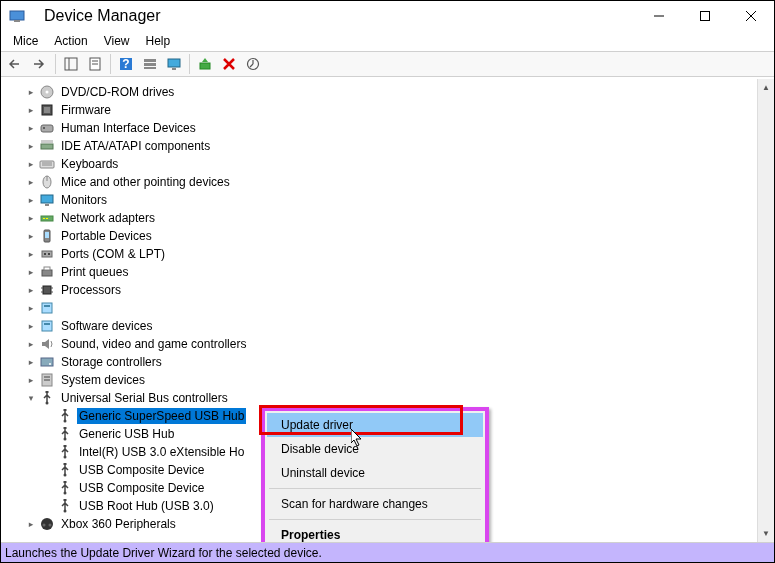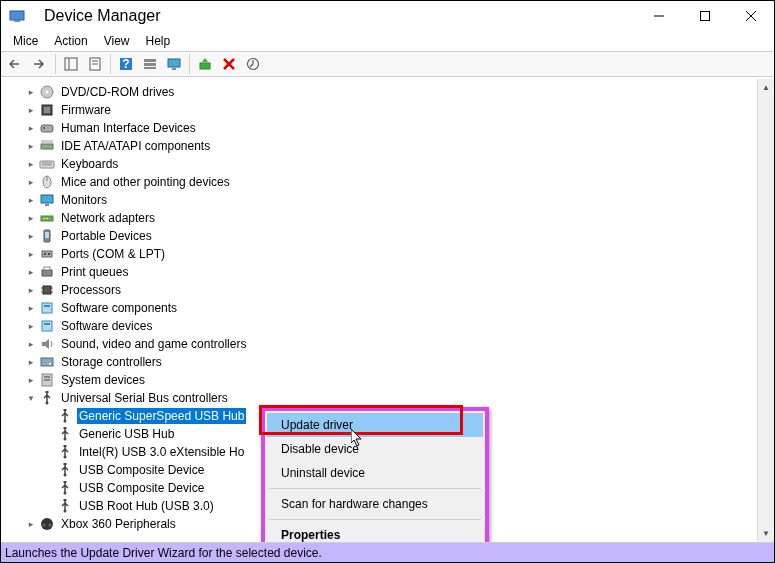--- a/index.html
+++ b/index.html
@@ -12,21 +12,21 @@
 .menubar { height: 20px; display: flex; align-items: center; padding: 0 4px; }
 .menu-item { padding: 2px 8px; font-size: 12px; }
 .toolbar { height: 26px; border-top: 1px solid #d0d0d0; border-bottom: 1px solid #d0d0d0; display: flex; align-items: center; padding: 0 4px; gap: 2px; background: #f8f8f8; }
 .tool-btn { width: 22px; height: 22px; display: flex; align-items: center; justify-content: center; }
 .tool-sep { width: 1px; height: 20px; background: #d0d0d0; margin: 0 2px; }
 .tree { position: absolute; top: 78px; left: 0; right: 0; bottom: 20px; overflow: hidden; padding: 4px 0; }
 .tree-row { height: 18px; display: flex; align-items: center; white-space: nowrap; }
 .expander { width: 16px; height: 16px; display: flex; align-items: center; justify-content: center; font-size: 9px; color: #666; }
 .node-icon { width: 16px; height: 16px; margin-right: 4px; display: flex; align-items: center; justify-content: center; }
 .tree-label { font-size: 12px; padding: 1px 2px; }
-.tree-label.selected { background: #0078d7; color: #ffffff; }
+.tree-label.selected { background: #0078d7; color: #000000; }
 .indent-1 { padding-left: 22px; }
 .indent-2 { padding-left: 56px; }
 .context-menu { position: absolute; left: 260px; top: 406px; width: 228px; background: #f0f0f0; border: 4px solid #d946ef; box-shadow: 2px 2px 3px rgba(0,0,0,.3); padding: 2px; }
 .ctx-item { height: 24px; display: flex; align-items: center; padding: 0 14px; font-size: 12px; }
 .ctx-item.highlight { background: #91c9f7; }
 .ctx-item.bold { font-weight: 700; }
 .ctx-sep { height: 1px; background: #d0d0d0; margin: 3px 2px; }
 .red-callout { position: absolute; left: 258px; top: 404px; width: 204px; height: 30px; border: 3px solid #e60000; pointer-events: none; }
 .statusbar { position: absolute; bottom: 0; left: 0; right: 0; height: 20px; border-top: 1px solid #d0d0d0; display: flex; align-items: center; padding: 0 4px; font-size: 12px; background: #c4b5fd; }
 .scrollbar { position: absolute; right: 0; top: 78px; bottom: 20px; width: 17px; background: #f0f0f0; border-left: 1px solid #ddd; }
@@ -267,21 +267,20 @@
       <span class="tree-label">Processors</span>
     </div>
     <div class="tree-row indent-1">
       <span class="expander">▸</span>
       <span class="node-icon">
         <svg width="16" height="16">
           <rect x="3" y="3" width="10" height="10" fill="#adf" stroke="#48a"></rect>
           <rect x="5" y="5" width="6" height="2" fill="#48a"></rect>
         </svg>
       </span>
-      <span class="tree-label">Software components</span>
     </div>
     <div class="tree-row indent-1">
       <span class="expander">▸</span>
       <span class="node-icon">
         <svg width="16" height="16">
           <rect x="3" y="3" width="10" height="10" fill="#adf" stroke="#48a"></rect>
           <rect x="5" y="5" width="6" height="2" fill="#48a"></rect>
         </svg>
       </span>
       <span class="tree-label">Software devices</span>

